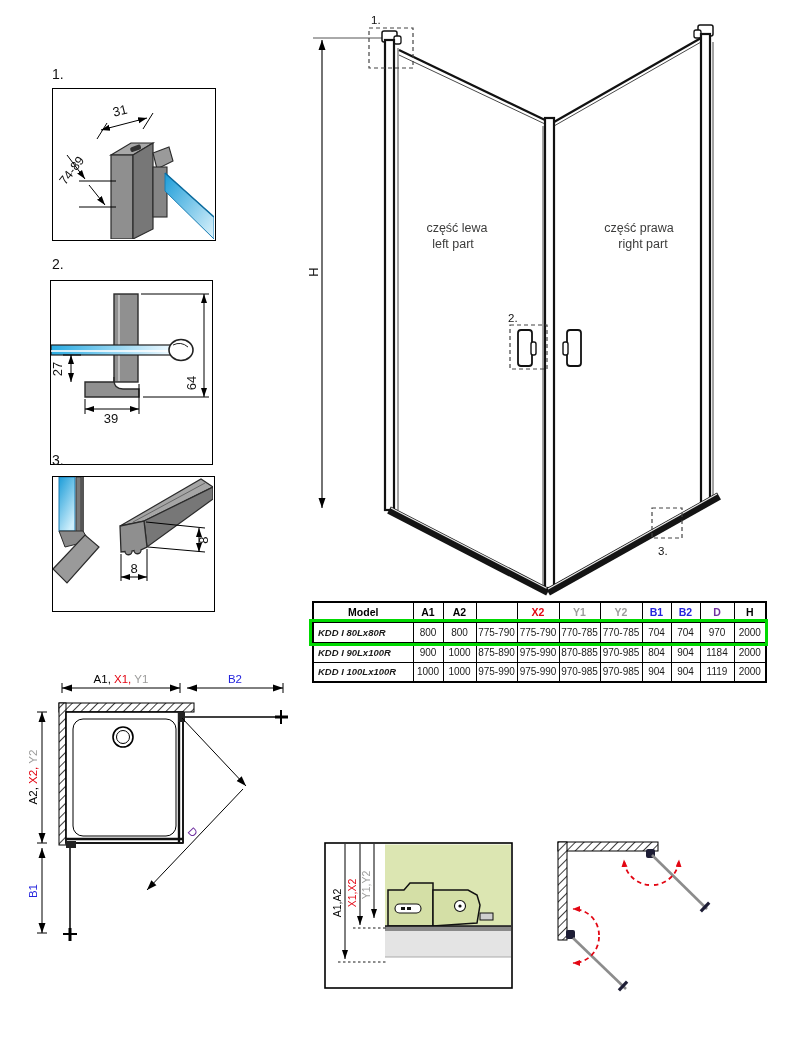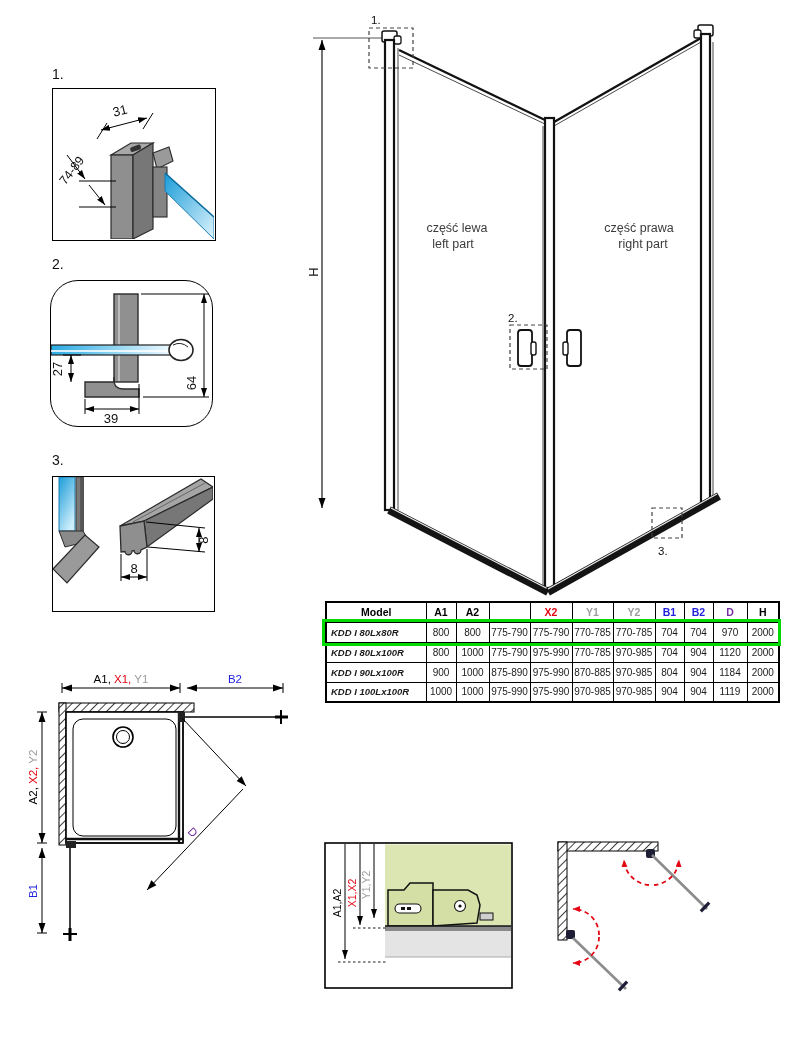--- a/index.html
+++ b/index.html
@@ -4,21 +4,21 @@
 <style>
   * { margin:0; padding:0; box-sizing:border-box; }
   body { background:#fff; font-family:"Liberation Sans", sans-serif; }
   .page { position:relative; width:791px; height:1045px; background:#fff; overflow:hidden; }
   .abs { position:absolute; }
   .detail-label { font-size:14px; color:#111; }
   .detail-box { border:1.5px solid #000; background:#fff; }
   svg text { font-family:"Liberation Sans", sans-serif; }
 
   
-  .table-wrap { position:absolute; left:325px; top:601px; width:453px; }
+  .table-wrap { position:absolute; left:312px; top:601px; width:453px; }
   table.dims { border-collapse:collapse; width:453px; table-layout:fixed; }
   table.dims th, table.dims td {
     border:1px solid #000; text-align:center; font-size:10px; color:#1a1a1a;
     height:20px; padding:0 1px; overflow:hidden; white-space:nowrap;
   }
   table.dims th { font-weight:bold; font-size:10.5px; }
   table.dims td.model-cell { font-weight:bold; font-style:italic; text-align:left; padding-left:4px; font-size:9.5px; }
   table.dims { border:2px solid #000; }
   .green-frame { position:absolute; left:-3px; top:18px; width:459px; height:27px;
     border:3px solid #00d900; pointer-events:none; }
@@ -65,21 +65,21 @@
         <line x1="26" y1="92" x2="63" y2="92"></line>
         <line x1="26" y1="118" x2="63" y2="118"></line>
         <line x1="14" y1="66" x2="32" y2="90" marker-end="url(#ma1)"></line>
         <line x1="36" y1="96" x2="52" y2="116" marker-end="url(#ma1)"></line>
       </g>
       <text x="22" y="84" font-size="12.5" fill="#111" text-anchor="middle" transform="rotate(-52 22 84)">74-89</text>
     </svg>
   </div>
 
   <div class="abs detail-label" style="left:52px; top:256px;">2.</div>
-  <div class="abs detail-box" style="left:50px; top:280px; width:163px; height:147px;border-radius:28px;">
+  <div class="abs detail-box" style="left:50px; top:280px; width:163px; height:185px;">
     <svg width="160" height="144" viewBox="0 0 160 144">
       <defs>
         <linearGradient id="g2" x1="0" y1="0" x2="1" y2="0">
           <stop offset="0" stop-color="#29abe2"></stop>
             <stop offset="1" stop-color="#eef9ff"></stop>
         </linearGradient>
         <marker id="ma2" markerUnits="userSpaceOnUse" markerWidth="10" markerHeight="8" refX="9" refY="4" orient="auto-start-reverse">
           <path d="M0,1 L9,4 L0,7 Z" fill="#000"></path>
         </marker>
       </defs>
@@ -268,33 +268,20 @@
             <td>775-790</td>
             <td>775-790</td>
             <td>770-785</td>
             <td>770-785</td>
             <td>704</td>
             <td>704</td>
             <td>970</td>
             <td>2000</td>
           </tr>
           <tr>
-            <td class="model-cell">KDD I 80Lx100R</td>
-            <td>800</td>
-            <td>1000</td>
-            <td>775-790</td>
-            <td>975-990</td>
-            <td>770-785</td>
-            <td>970-985</td>
-            <td>704</td>
-            <td>904</td>
-            <td>1120</td>
-            <td>2000</td>
-          </tr>
-          <tr>
             <td class="model-cell">KDD I 90Lx100R</td>
             <td>900</td>
             <td>1000</td>
             <td>875-890</td>
             <td>975-990</td>
             <td>870-885</td>
             <td>970-985</td>
             <td>804</td>
             <td>904</td>
             <td>1184</td>

